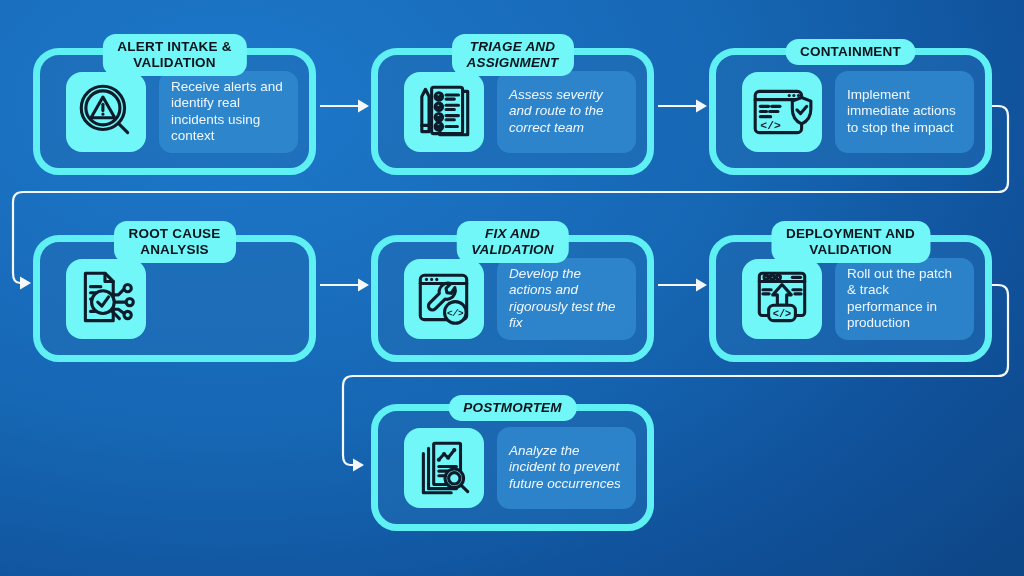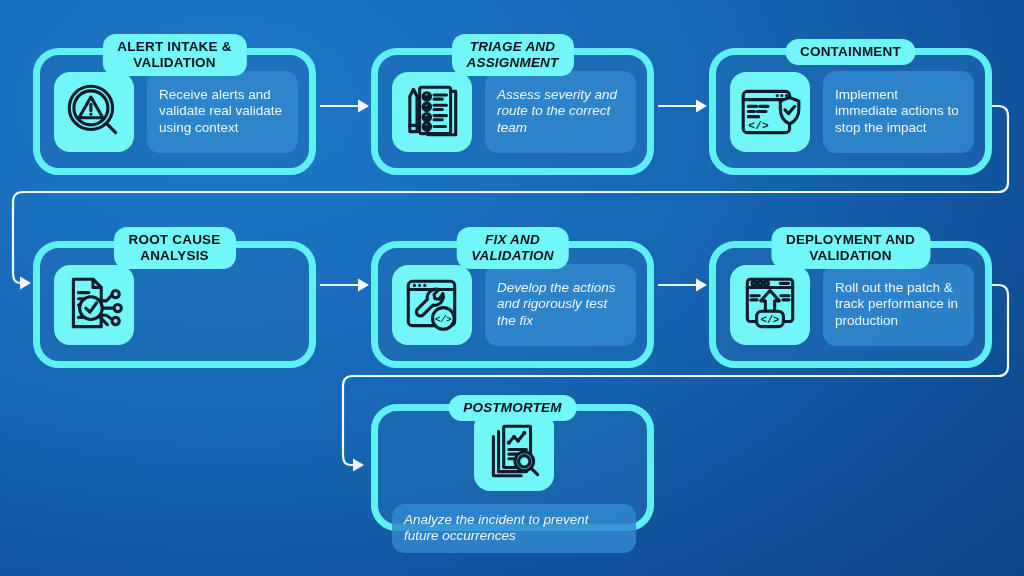--- a/index.html
+++ b/index.html
@@ -12,24 +12,24 @@
     background:
       radial-gradient(130% 150% at 22% 18%, #1e78cb 0%, #1667b4 38%, #10519a 62%, #0b3a70 100%);
   }
   .connectors{position:absolute;left:0;top:0;width:1024px;height:576px;pointer-events:none;}
 
   .step{
     position:absolute;width:283px;height:127px;box-sizing:border-box;
     border:7px solid #5ff0f4;border-radius:26px;
     background:rgba(33,109,180,0.55);
     display:flex;align-items:center;gap:13px;
-    padding:0 11px 0 14px;
+    padding:0 11px 0 26px;
   }
   .c1{left:33px;} .c2{left:371px;font-style:italic;} .c3{left:709px;}
-  .r1{top:48px;} .r2{top:241px;} .r3{top:404px;flex-direction:column;}
+  .r1{top:48px;} .r2{top:235px;} .r3{top:404px;}
 
   .pill{
     position:absolute;top:-21px;left:50%;transform:translateX(-50%);
     background:#72f7f8;border-radius:13px;padding:5px 15px;
     color:#07131d;font-weight:bold;font-size:13.5px;line-height:1.18;
     text-align:center;white-space:nowrap;letter-spacing:.2px;z-index:2;
   }
   .pill.single{top:-16px;}
 
   .tile{
@@ -85,21 +85,21 @@
       <svg viewBox="0 0 64 64">
         <circle class="ic" cx="29" cy="28" r="21"></circle>
         <circle class="ic" cx="29" cy="28" r="16.5" stroke-width="2.2"></circle>
         <path class="ic" d="M29 17.5 L40.5 37.5 H17.5 Z"></path>
         <line class="ic" x1="29" y1="24.5" x2="29" y2="30.5"></line>
         <line class="ic" x1="29" y1="33.9" x2="29" y2="34.1" stroke-width="3.4"></line>
         <line class="ic" x1="44" y1="43" x2="53" y2="52" stroke-width="7"></line>
       </svg>
     </div>
     <div class="panel">
-      <div class="desc">Receive alerts and validate real validate using context</div>
+      <div class="desc">Receive alerts and identify real incidents using context</div>
     </div>
   </div>
 
   <div class="step c2 r1">
     <div class="pill">
       <div>TRIAGE AND</div>
       <div>ASSIGNMENT</div>
     </div>
     <div class="tile">
       <svg viewBox="0 0 64 64">

